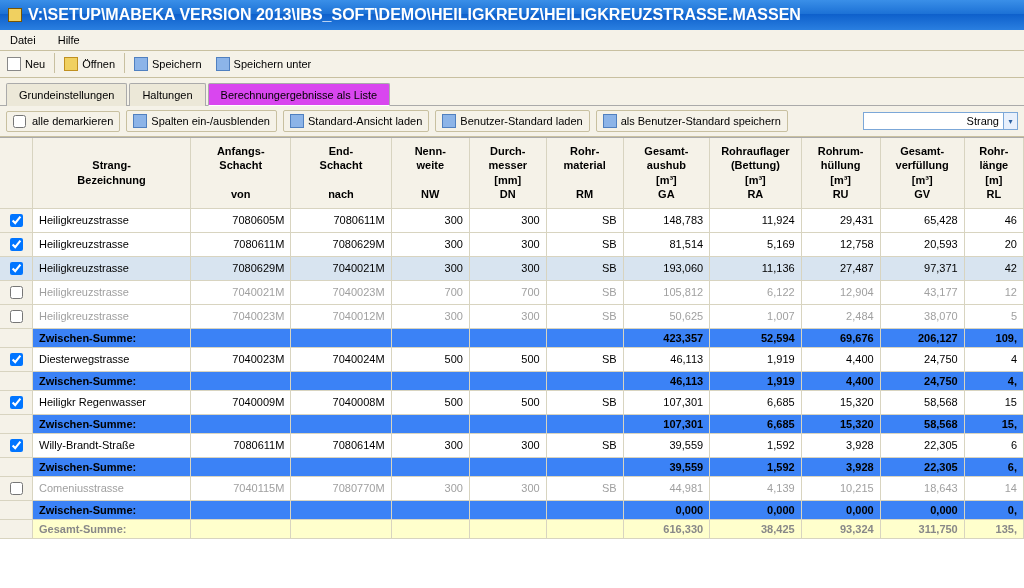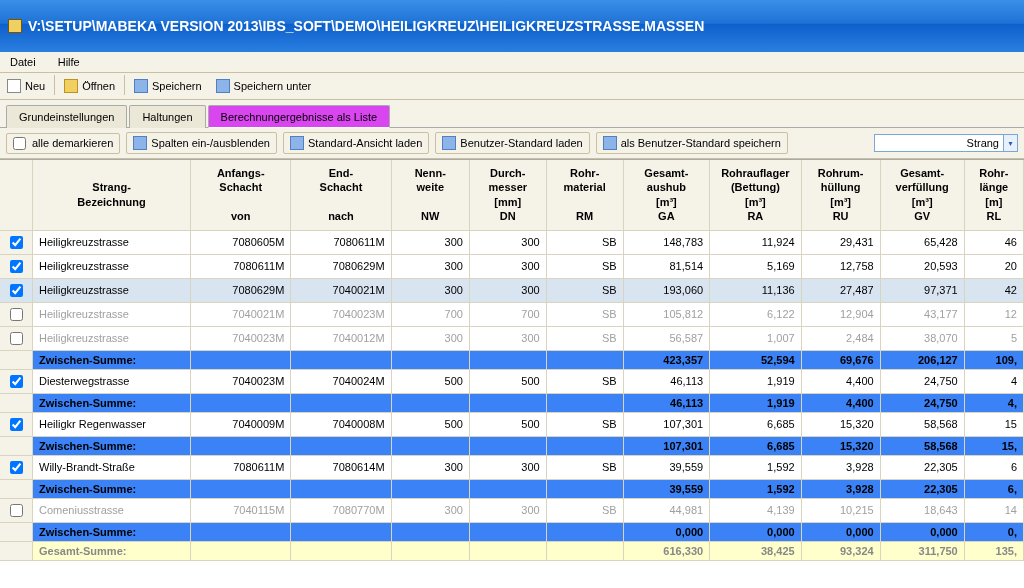--- a/index.html
+++ b/index.html
@@ -1,38 +1,38 @@
 <!DOCTYPE html>
 <html><head>
 <meta charset="utf-8">
 <style>
   * { box-sizing: border-box; }
   html, body { margin: 0; padding: 0; font-family: Tahoma, Arial, sans-serif; font-size: 11px; background: #fff; }
   .titlebar {
     background: linear-gradient(to bottom, #3a8fe8 0%, #1d72d6 45%, #0d5fcb 46%, #2a7fe0 100%);
-    color: #fff; font-weight: bold; font-size: 14px; padding: 18px 8px; display: flex; align-items: center; gap: 6px;
+    color: #fff; font-weight: bold; font-size: 16px; padding: 6px 8px; display: flex; align-items: center; gap: 6px;
   }
   .titlebar .icon { width: 14px; height: 14px; background: #f0d060; border: 1px solid #7a5500; }
   .menubar { background: #f5f2e8; border-bottom: 1px solid #c8c0a0; padding: 2px 6px; display: flex; gap: 14px; }
   .menubar span { padding: 2px 4px; }
   .toolbar { background: #f5f2e8; border-bottom: 1px solid #c8c0a0; padding: 2px 0; display: flex; gap: 0; align-items: flex-start; }
   .toolbar .sep { width: 1px; height: 20px; background: #c8c0a0; margin: 0 2px; }
   .tbtn { display: flex; align-items: center; gap: 4px; padding: 3px 6px; border: 1px solid transparent; border-radius: 2px; cursor: pointer; }
   .ticon { width: 14px; height: 14px; display: inline-block; }
   .ticon.new { background: #fff; border: 1px solid #888; }
   .ticon.open { background: #f0d060; border: 1px solid #c09020; }
   .ticon.save { background: #8cb4e8; border: 1px solid #5080c0; }
   .tabs { background: #f5f2e8; padding: 4px 6px 0 6px; display: flex; gap: 2px; border-bottom: 1px solid #aaa; }
   .tab { padding: 5px 12px 4px 12px; background: #ece8d8; border: 1px solid #aaa; border-bottom: none; border-radius: 2px 2px 0 0; cursor: pointer; position: relative; top: 1px; }
   .tab.active { background: #d946ef; font-weight: normal; z-index: 2; border-bottom: 1px solid #fff; }
   .subtoolbar { background: #f5f2e8; padding: 4px 6px; display: flex; gap: 6px; align-items: center; border-bottom: 1px solid #c8c0a0; }
   .stbtn { display: flex; align-items: center; gap: 4px; padding: 3px 6px; border: 1px solid #c8c0a0; background: #f5f2e8; border-radius: 2px; cursor: pointer; white-space: nowrap; }
   .stbtn input[type=checkbox] { margin: 0 2px 0 0; }
   .combo { margin-left: auto; display: flex; align-items: center; }
-  .combo input { width: 130px; text-align: right; padding: 2px 4px; border: 1px solid #7ba7d8; background: #fff; font: inherit; }
+  .combo input { width: 141px; text-align: right; padding: 2px 4px; border: 1px solid #7ba7d8; background: #fff; font: inherit; }
   .combo .dd { width: 14px; height: 18px; border: 1px solid #7ba7d8; border-left: none; background: #e8f0fc; display: flex; align-items: center; justify-content: center; cursor: pointer; font-size: 8px; color: #2a5fa0; }
   .grid-wrap { overflow: auto; border-top: 1px solid #aaa; }
   table { border-collapse: collapse; font-size: 11px; table-layout: fixed; }
   th, td { border-right: 1px solid #d8d4c0; border-bottom: 1px solid #d8d4c0; padding: 2px 6px; height: 19px; white-space: nowrap; overflow: hidden; }
   th { background: #f5f2e8; font-weight: bold; text-align: center; vertical-align: middle; height: auto; padding: 4px 6px; line-height: 1.3; }
   thead tr { height: 70px; }
   td.chk { text-align: center; width: 28px; background: #f5f2e8; }
   td.txt { text-align: left; }
   td.num { text-align: right; }
   tr.sel td { background: #d8e4f0; }
@@ -211,21 +211,21 @@
           <td class="num">12</td>
         </tr>
         <tr class="disabled">
           <td class="chk"><input type="checkbox" style=""></td>
           <td class="txt">Heiligkreuzstrasse</td>
           <td class="num">7040023M</td>
           <td class="num">7040012M</td>
           <td class="num">300</td>
           <td class="num">300</td>
           <td class="num">SB</td>
-          <td class="num">56,587</td>
+          <td class="num">50,625</td>
           <td class="num">1,007</td>
           <td class="num">2,484</td>
           <td class="num">38,070</td>
           <td class="num">5</td>
         </tr>
         <tr class="subtotal">
           <td class="chk"></td>
           <td class="txt">Zwischen-Summe:</td>
           <td class="num"></td>
           <td class="num"></td>

